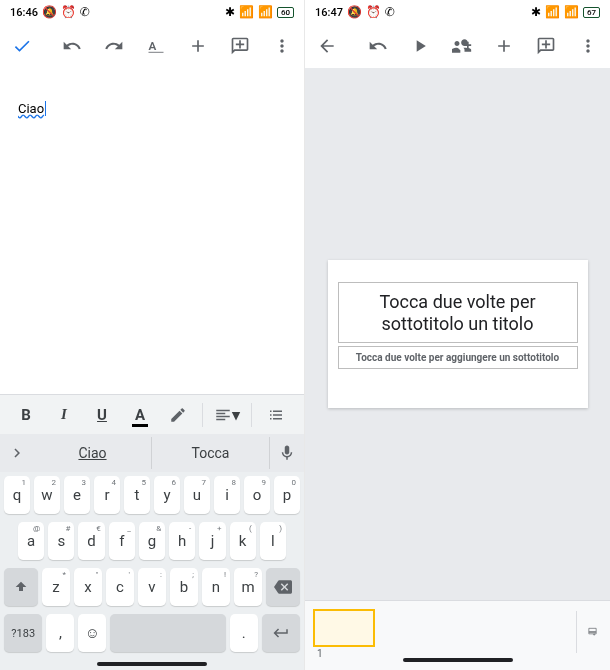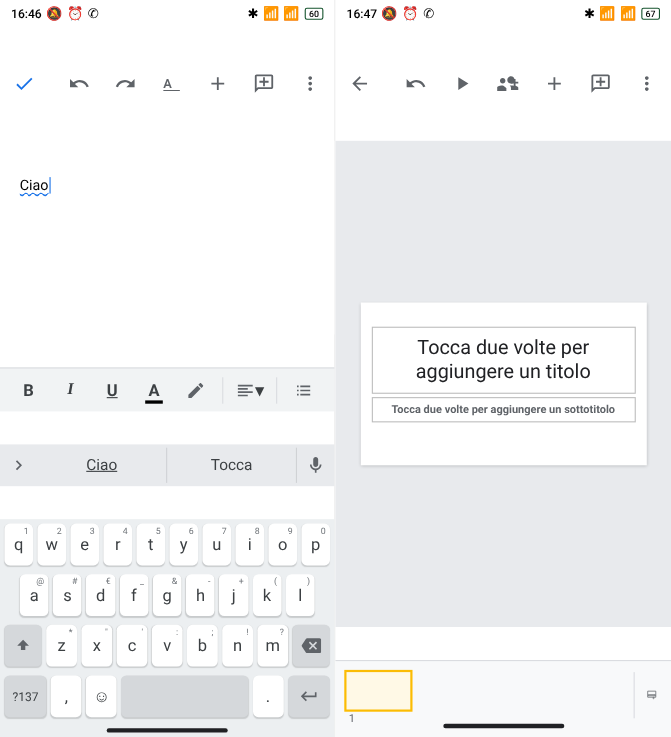--- a/index.html
+++ b/index.html
@@ -1,17 +1,17 @@
 <!DOCTYPE html>
 <html><head>
 <meta charset="utf-8">
 <style>
   * { box-sizing: border-box; margin: 0; padding: 0; font-family: -apple-system, Roboto, sans-serif; }
   body { width: 610px; height: 670px; display: flex; background: #fff; overflow: hidden; }
-  .screen { width: 305px; height: 670px; position: relative; background: #fff; display: flex; flex-direction: column; gap: 30px; }
+  .screen { width: 305px; height: 670px; position: relative; background: #fff; display: flex; flex-direction: column; }
   .screen-left { border-right: 1px solid #e8e8e8; }
   .status-bar { height: 24px; display: flex; justify-content: space-between; align-items: center; padding: 0 10px; font-size: 11px; font-weight: 500; }
   .status-left, .status-right { display: flex; align-items: center; gap: 4px; }
   .status-icon { font-size: 12px; }
   .battery { border: 1px solid #14532d; border-radius: 2px; padding: 0 3px; font-size: 8px; }
   .toolbar { height: 44px; display: flex; align-items: center; padding: 0 12px; gap: 20px; }
   .toolbar-right { display: flex; align-items: center; gap: 22px; margin-left: auto; }
   .tb-icon { width: 20px; height: 20px; display: flex; align-items: center; justify-content: center; color: #5f6368; }
   .tb-icon svg { width: 20px; height: 20px; fill: currentColor; }
   .check { color: #1a73e8; }
@@ -181,21 +181,21 @@
           </svg>
       </div>
       <div id="krow3" style="display:contents"><div class="key">z<span class="sup">*</span></div><div class="key">x<span class="sup">"</span></div><div class="key">c<span class="sup">'</span></div><div class="key">v<span class="sup">:</span></div><div class="key">b<span class="sup">;</span></div><div class="key">n<span class="sup">!</span></div><div class="key">m<span class="sup">?</span></div></div>
       <div class="key key-del">
         <svg viewBox="0 0 24 24" width="18" height="18" fill="#5f6368">
             <path d="M22 3H7c-.69 0-1.23.35-1.59.88L0 12l5.41 8.11c.36.53.9.89 1.59.89h15c1.1 0 2-.9 2-2V5c0-1.1-.9-2-2-2zm-3 12.59L17.59 17 14 13.41 10.41 17 9 15.59 12.59 12 9 8.41 10.41 7 14 10.59 17.59 7 19 8.41 15.41 12 19 15.59z"></path>
           </svg>
       </div>
     </div>
     <div class="key-row">
-      <div class="key key-special">?137</div>
+      <div class="key key-special">?183</div>
       <div class="key">,</div>
       <div class="key">☺</div>
       <div class="key key-space"></div>
       <div class="key">.</div>
       <div class="key key-wide" style="background:#d5d8db">
         <svg viewBox="0 0 24 24" width="18" height="18" fill="#5f6368">
             <path d="M19 7v4H5.83l3.58-3.59L8 6l-6 6 6 6 1.41-1.41L5.83 13H21V7z"></path>
           </svg>
       </div>
     </div>
@@ -255,21 +255,21 @@
       <div class="tb-icon">
           <svg viewBox="0 0 24 24">
             <path d="M12 8c1.1 0 2-.9 2-2s-.9-2-2-2-2 .9-2 2 .9 2 2 2zm0 2c-1.1 0-2 .9-2 2s.9 2 2 2 2-.9 2-2-.9-2-2-2zm0 6c-1.1 0-2 .9-2 2s.9 2 2 2 2-.9 2-2-.9-2-2-2z"></path>
           </svg>
         </div>
     </div>
   </div>
 
   <div class="slides-area">
     <div class="slide">
-      <div class="title-box">Tocca due volte per aggiungere un titolo</div>
+      <div class="title-box">Tocca due volte per sottotitolo un titolo</div>
       <div class="subtitle-box">Tocca due volte per aggiungere un sottotitolo</div>
     </div>
   </div>
 
   <div class="slides-bottom">
     <div class="thumb">
       <span class="thumb-num">1</span>
     </div>
     <div class="add-slide">
       <svg viewBox="0 0 24 24" width="20" height="20" fill="#5f6368">

